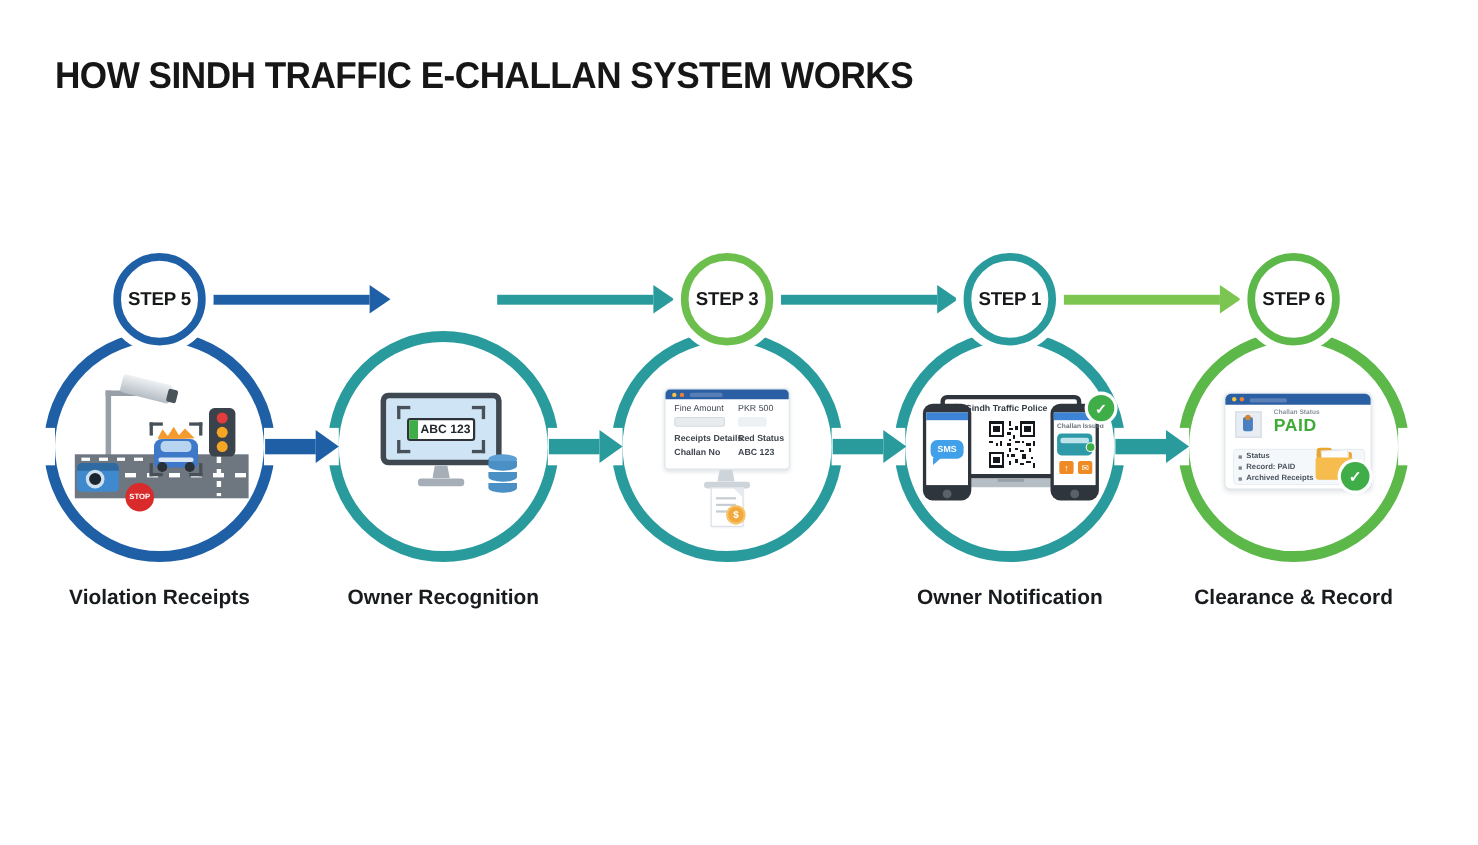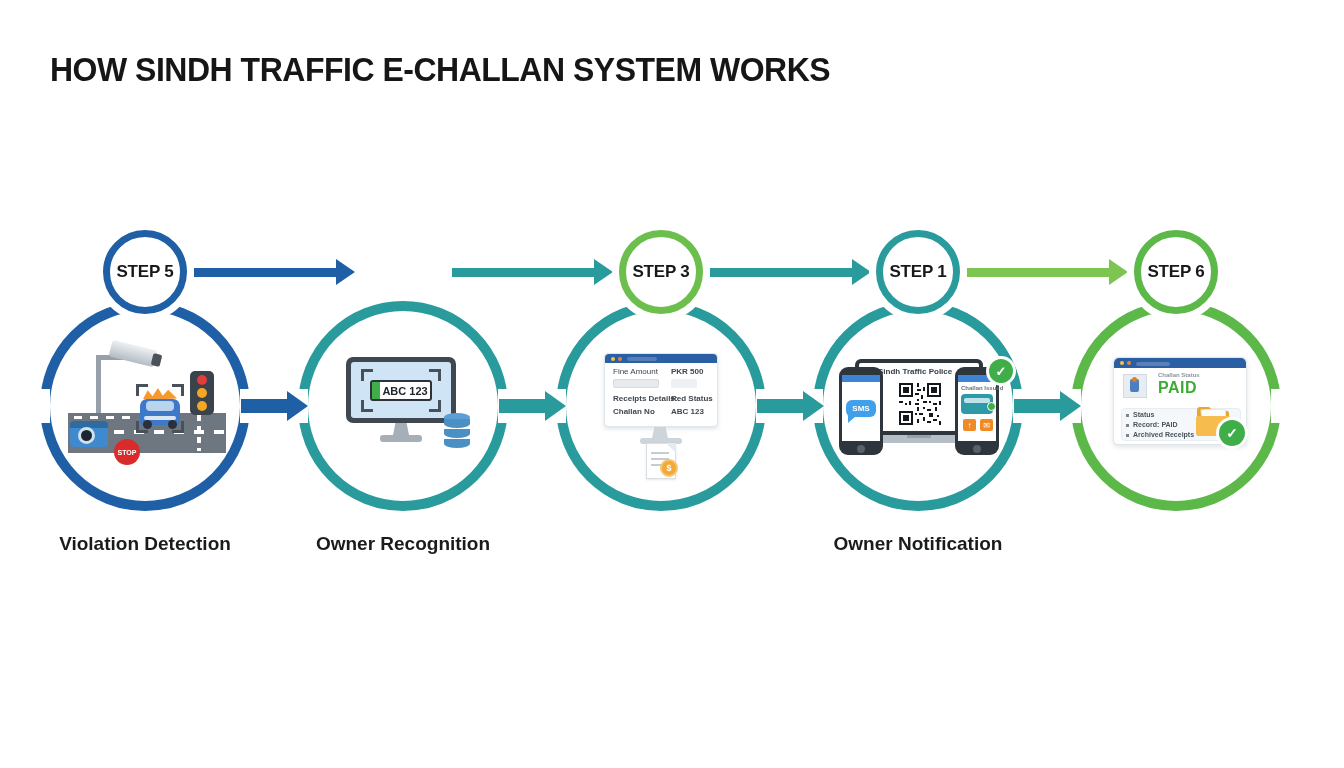--- a/index.html
+++ b/index.html
@@ -108,21 +108,21 @@
     <div style="left:146px;top:138px;width:26px;height:9px;background:#4a90c4;border-radius:0 0 50% 50%"></div>
   </div>
 
   <div class="art" style="left:556px">
     <div style="left:48px;top:52px;width:114px;height:74px;background:#fff;border:1px solid #e0e6ea;border-radius:4px;box-shadow:0 2px 4px rgba(40,60,80,.15)">
       <div class="winbar"></div>
       <div class="dot" style="left:6px;background:#f5c242"></div>
       <div class="dot" style="left:13px;background:#e8833a"></div>
       <div style="left:22px;top:3px;width:30px;height:4px;background:#577fb5;border-radius:2px"></div>
       <span style="left:8px;top:13px;font-size:8px;font-weight:normal;color:#3f464d">Fine Amount</span>
-      <span style="left:66px;top:13px;font-size:8px;font-weight:bold;color:#3f464d">PKR 500</span>
+      <span style="left:66px;top:13px;font-size:8px;font-weight:normal;color:#3f464d">PKR 500</span>
       <div style="left:8px;top:25px;width:46px;height:9px;background:#e8ebee;border:1px solid #d6dbdf;border-radius:2px"></div>
       <div style="left:66px;top:25px;width:26px;height:9px;background:#eef1f3;border-radius:2px"></div>
       <span style="left:8px;top:40px;font-size:8px;font-weight:bold;color:#3f464d">Receipts Details:</span>
       <span style="left:66px;top:40px;font-size:8px;font-weight:bold;color:#3f464d">Red Status</span>
       <span style="left:8px;top:53px;font-size:8px;font-weight:bold;color:#3f464d">Challan No</span>
       <span style="left:66px;top:53px;font-size:8px;font-weight:bold;color:#3f464d">ABC 123</span>
     </div>
     <div style="left:96px;top:126px;width:16px;height:11px;background:#cdd4da;clip-path:polygon(15% 0,85% 0,100% 100%,0 100%)"></div>
     <div style="left:84px;top:137px;width:42px;height:6px;background:#cdd4da;border-radius:3px"></div>
     <div style="left:90px;top:142px;width:30px;height:36px;background:#fff;border:1px solid #d8dee3;box-shadow:0 1px 2px rgba(40,60,80,.12)"></div>
@@ -230,17 +230,18 @@
 
   <div class="mbar f-db" style="left:241px"></div>
   <div class="mhead h-db" style="left:287px"></div>
   <div class="mbar f-teal" style="left:499px"></div>
   <div class="mhead h-teal" style="left:545px"></div>
   <div class="mbar f-teal" style="left:757px"></div>
   <div class="mhead h-teal" style="left:803px"></div>
   <div class="mbar f-teal" style="left:1014px"></div>
   <div class="mhead h-teal" style="left:1060px"></div>
 
-  <div class="cap" style="left:25px">Violation Detection</div>
+  <div class="cap" style="left:25px">Violation Receipts</div>
   <div class="cap" style="left:283px">Owner Recognition</div>
   <div class="cap" style="left:798px">Owner Notification</div>
+  <div class="cap" style="left:1056px">Clearance &amp; Record</div>
 
 </div>
 
 </body></html>

